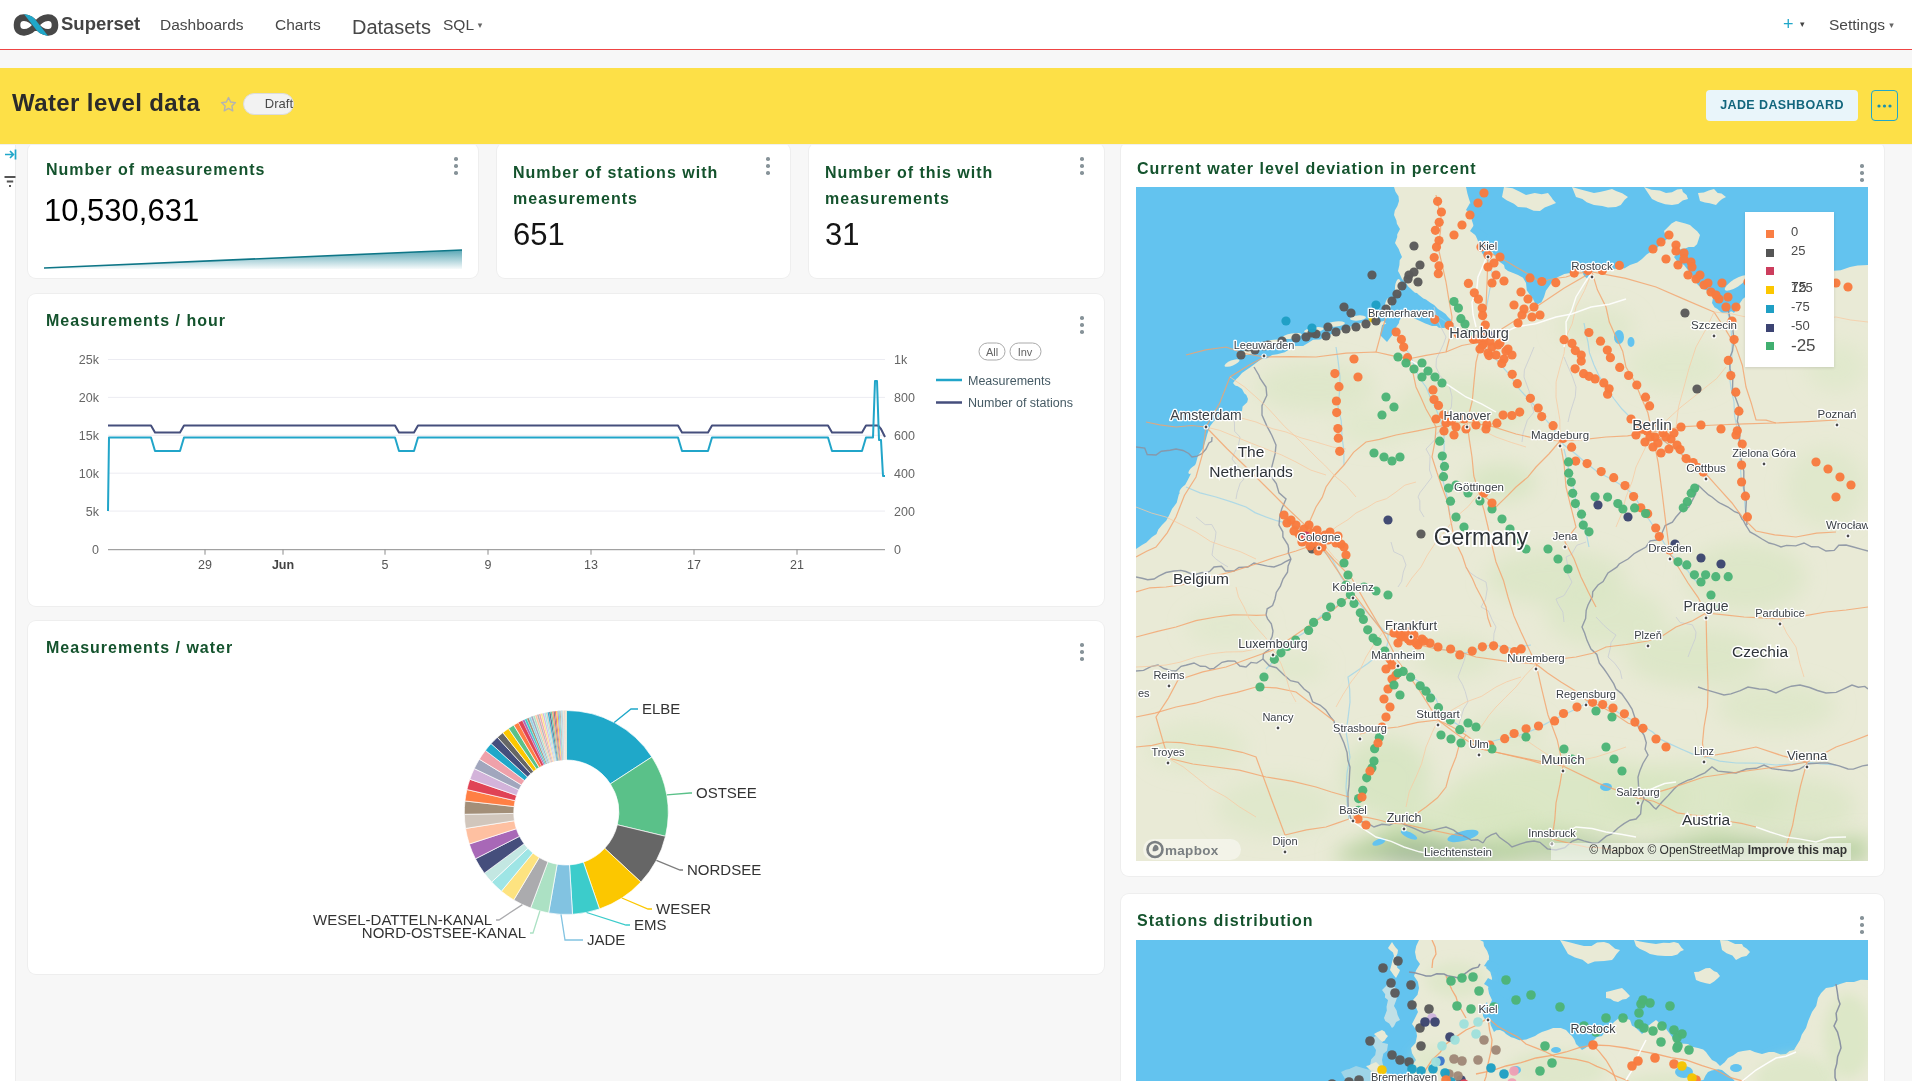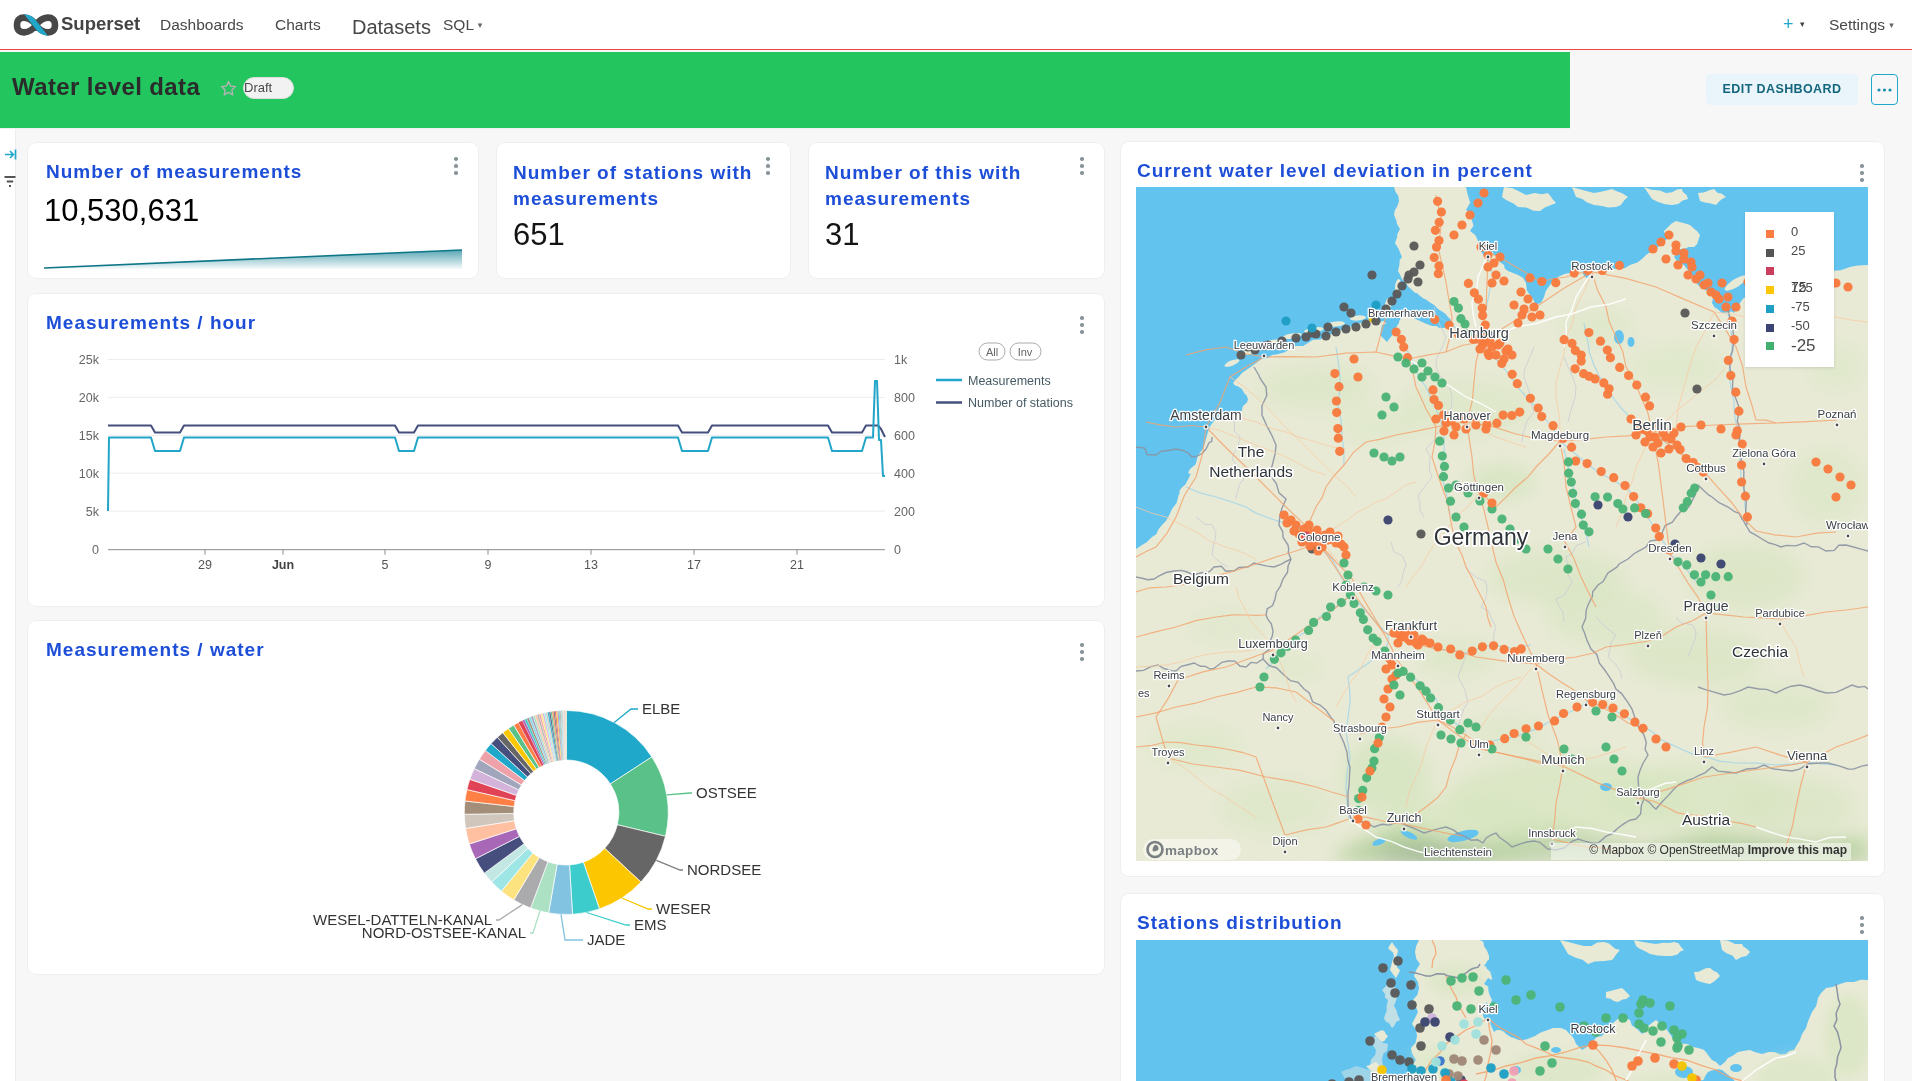--- a/index.html
+++ b/index.html
@@ -1,18 +1,18 @@
 <!DOCTYPE html>
 <html><head><meta charset="utf-8"><style>
 *{margin:0;padding:0;box-sizing:border-box}
 html,body{width:1912px;height:1081px;overflow:hidden;background:#f7f7f7;
  font-family:"Liberation Sans",sans-serif;}
 .abs{position:absolute}
 .card{position:absolute;background:#fff;border-radius:8px;box-shadow:0 0 0 1px rgba(0,0,0,0.035)}
-.ctitle{font-size:19px;font-weight:bold;color:#1d4ed8;letter-spacing:1px}
+.ctitle{font-size:16px;font-weight:bold;color:#14532d;letter-spacing:1px}
 .kebab{position:absolute;width:4px}
 .kebab i{display:block;width:3.6px;height:3.6px;border-radius:50%;background:#879399;margin:0 0 3.4px 0}
 </style>
 </head>
 <body>
 
 <div class="abs" style="left:0;top:0;width:1912px;height:50px;background:#fff;border-bottom:1px solid #ef4444;z-index:20">
   <svg class="abs" style="left:13px;top:10px" width="46" height="30" viewBox="0 0 46 30">
     <defs>
         <mask id="inf">
@@ -26,27 +26,27 @@
   </svg>
   <div class="abs" style="left:61px;top:13px;font-size:18.5px;font-weight:bold;color:#444">Superset</div>
   <div class="abs" style="left:160px;top:16px;font-size:15.5px;color:#484848">Dashboards</div>
   <div class="abs" style="left:275px;top:16px;font-size:15.5px;color:#484848">Charts</div>
   <div class="abs" style="left:352px;top:16px;font-size:20px;color:#484848">Datasets</div>
   <div class="abs" style="left:443px;top:16px;font-size:15.5px;color:#484848">SQL <span style="font-size:9px;color:#666;position:relative;top:-2px">▾</span></div>
   <div class="abs" style="left:1783px;top:14px;font-size:18px;color:#20a7c9">+</div>
   <div class="abs" style="left:1800px;top:19px;font-size:9px;color:#444">▾</div>
   <div class="abs" style="left:1829px;top:16px;font-size:15.5px;color:#484848">Settings <span style="font-size:9px;color:#666;position:relative;top:-2px">▾</span></div>
 </div>
-<div class="abs" style="left:0;top:52px;width:1570px;height:77px;background:#22c55e;border-bottom:1px solid #f0f0f0;z-index:19">
+<div class="abs" style="left:0;top:68px;width:1912px;height:77px;background:#fde047;border-bottom:1px solid #f0f0f0;z-index:19">
   <div class="abs" style="left:12px;top:71px;font-size:24px;font-weight:bold;color:#2b2b2b;letter-spacing:.4px;top:21px">Water level data</div>
   <svg class="abs" style="left:219px;top:27px" width="19" height="19" viewBox="0 0 24 24">
       <path d="M12 3.2l2.7 5.6 6.1.8-4.5 4.3 1.1 6.1L12 17l-5.4 3 1.1-6.1L3.2 9.6l6.1-.8z" fill="none" stroke="#b3b3b3" stroke-width="1.8" stroke-linejoin="round"></path>
     </svg>
-  <div class="abs" style="left:243px;top:25px;width:51px;height:22px;background:#f2f2f2;border:1px solid #dcdcdc;border-radius:11px;font-size:13px;color:#4a4a4a;text-align:left;line-height:20px">Draft</div>
-  <div class="abs" style="left:1706px;top:22px;width:152px;height:31px;background:#e9f5fa;border-radius:4px;color:#13667d;font-size:12.5px;font-weight:bold;text-align:center;line-height:31px;letter-spacing:.4px">EDIT DASHBOARD</div>
+  <div class="abs" style="left:243px;top:25px;width:51px;height:22px;background:#f2f2f2;border:1px solid #dcdcdc;border-radius:11px;font-size:13px;color:#4a4a4a;text-align:right;line-height:20px">Draft</div>
+  <div class="abs" style="left:1706px;top:22px;width:152px;height:31px;background:#e9f5fa;border-radius:4px;color:#13667d;font-size:12.5px;font-weight:bold;text-align:center;line-height:31px;letter-spacing:.4px">JADE DASHBOARD</div>
   <div class="abs" style="left:1871px;top:22px;width:27px;height:31px;border:1px solid #20a7c9;border-radius:4px">
    <svg width="25" height="29">
         <circle cx="7" cy="15" r="1.6" fill="#1a8fae"></circle>
         <circle cx="12.5" cy="15" r="1.6" fill="#1a8fae"></circle>
         <circle cx="18" cy="15" r="1.6" fill="#1a8fae"></circle>
       </svg></div>
 </div>
 <div class="abs" style="left:0;top:127px;width:16px;height:954px;background:#fff;border-right:1px solid #ededed;z-index:5"></div>
 <svg class="abs" style="left:4px;top:148px;z-index:6" width="13" height="13" viewBox="0 0 13 13">
     <path d="M1 6.5 H9 M6 3 L9.4 6.5 L6 10" stroke="#20a7c9" stroke-width="1.7" fill="none"></path>

